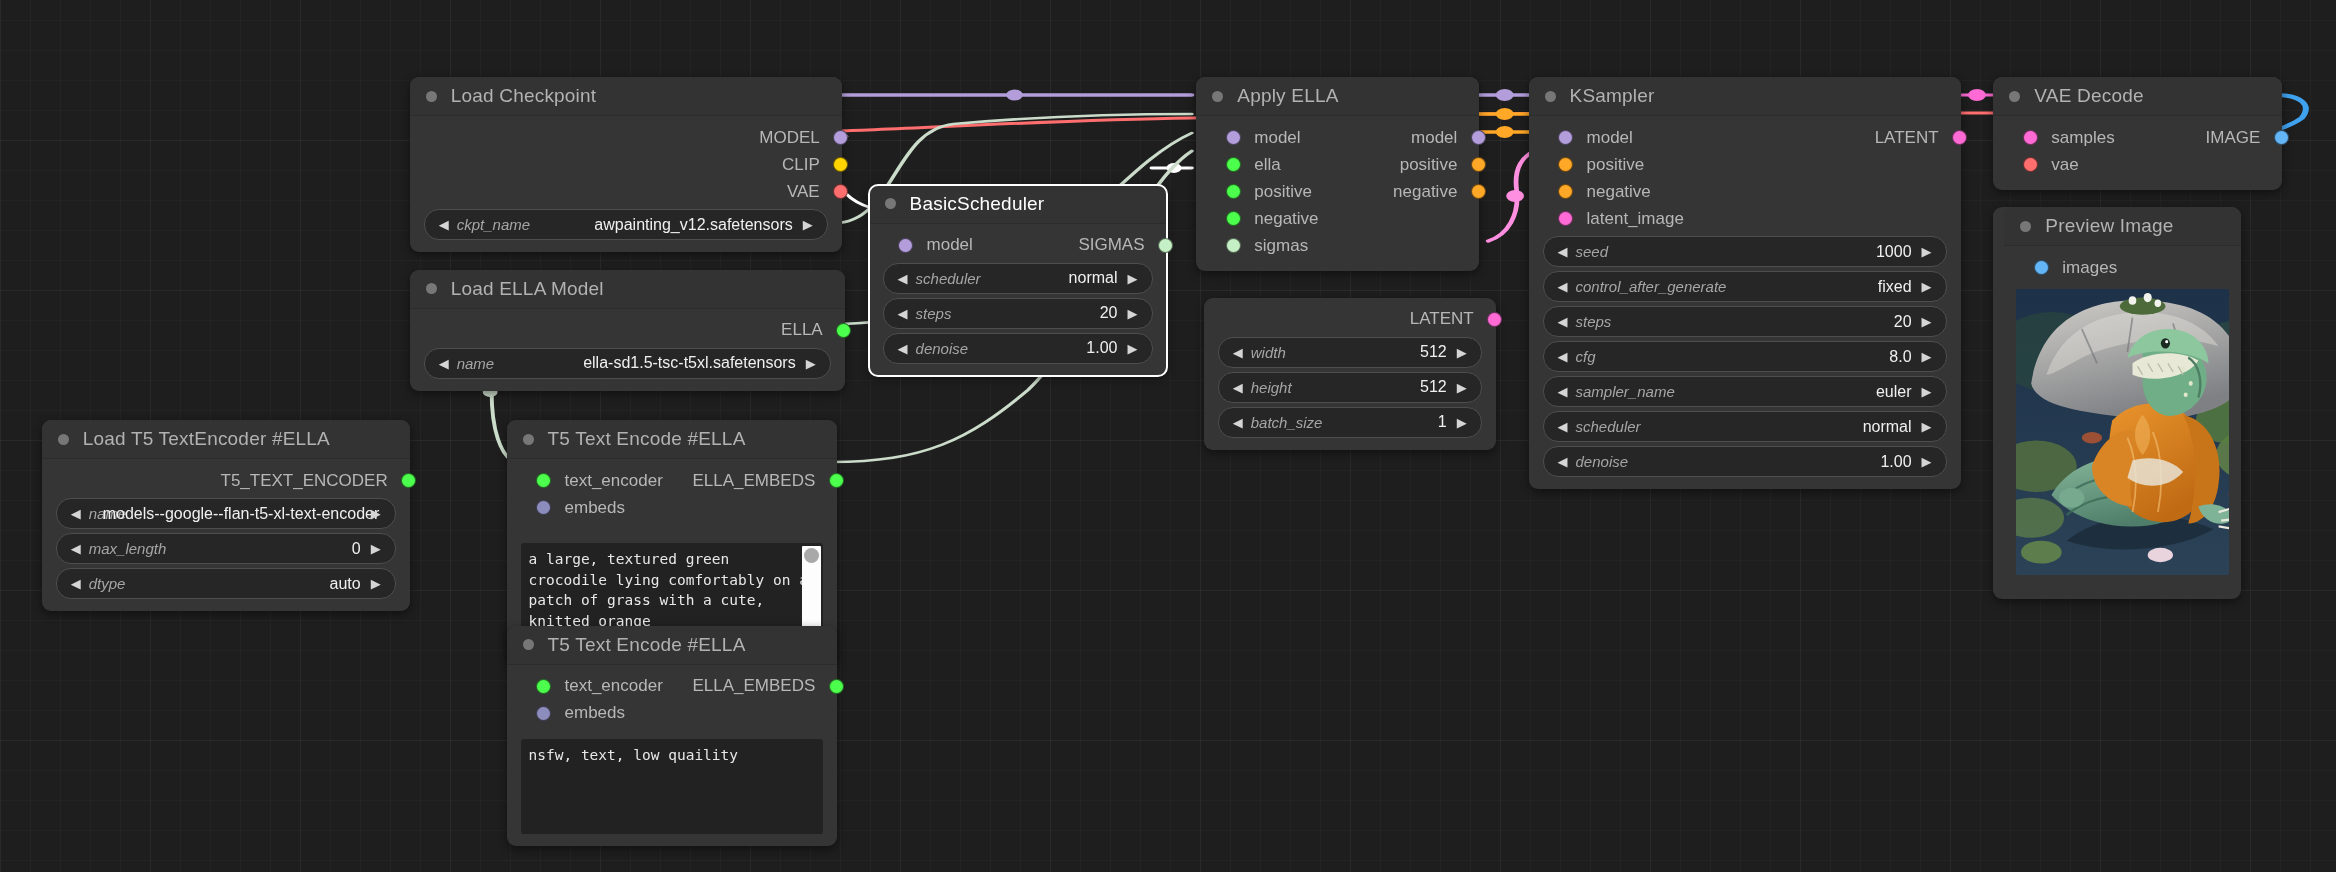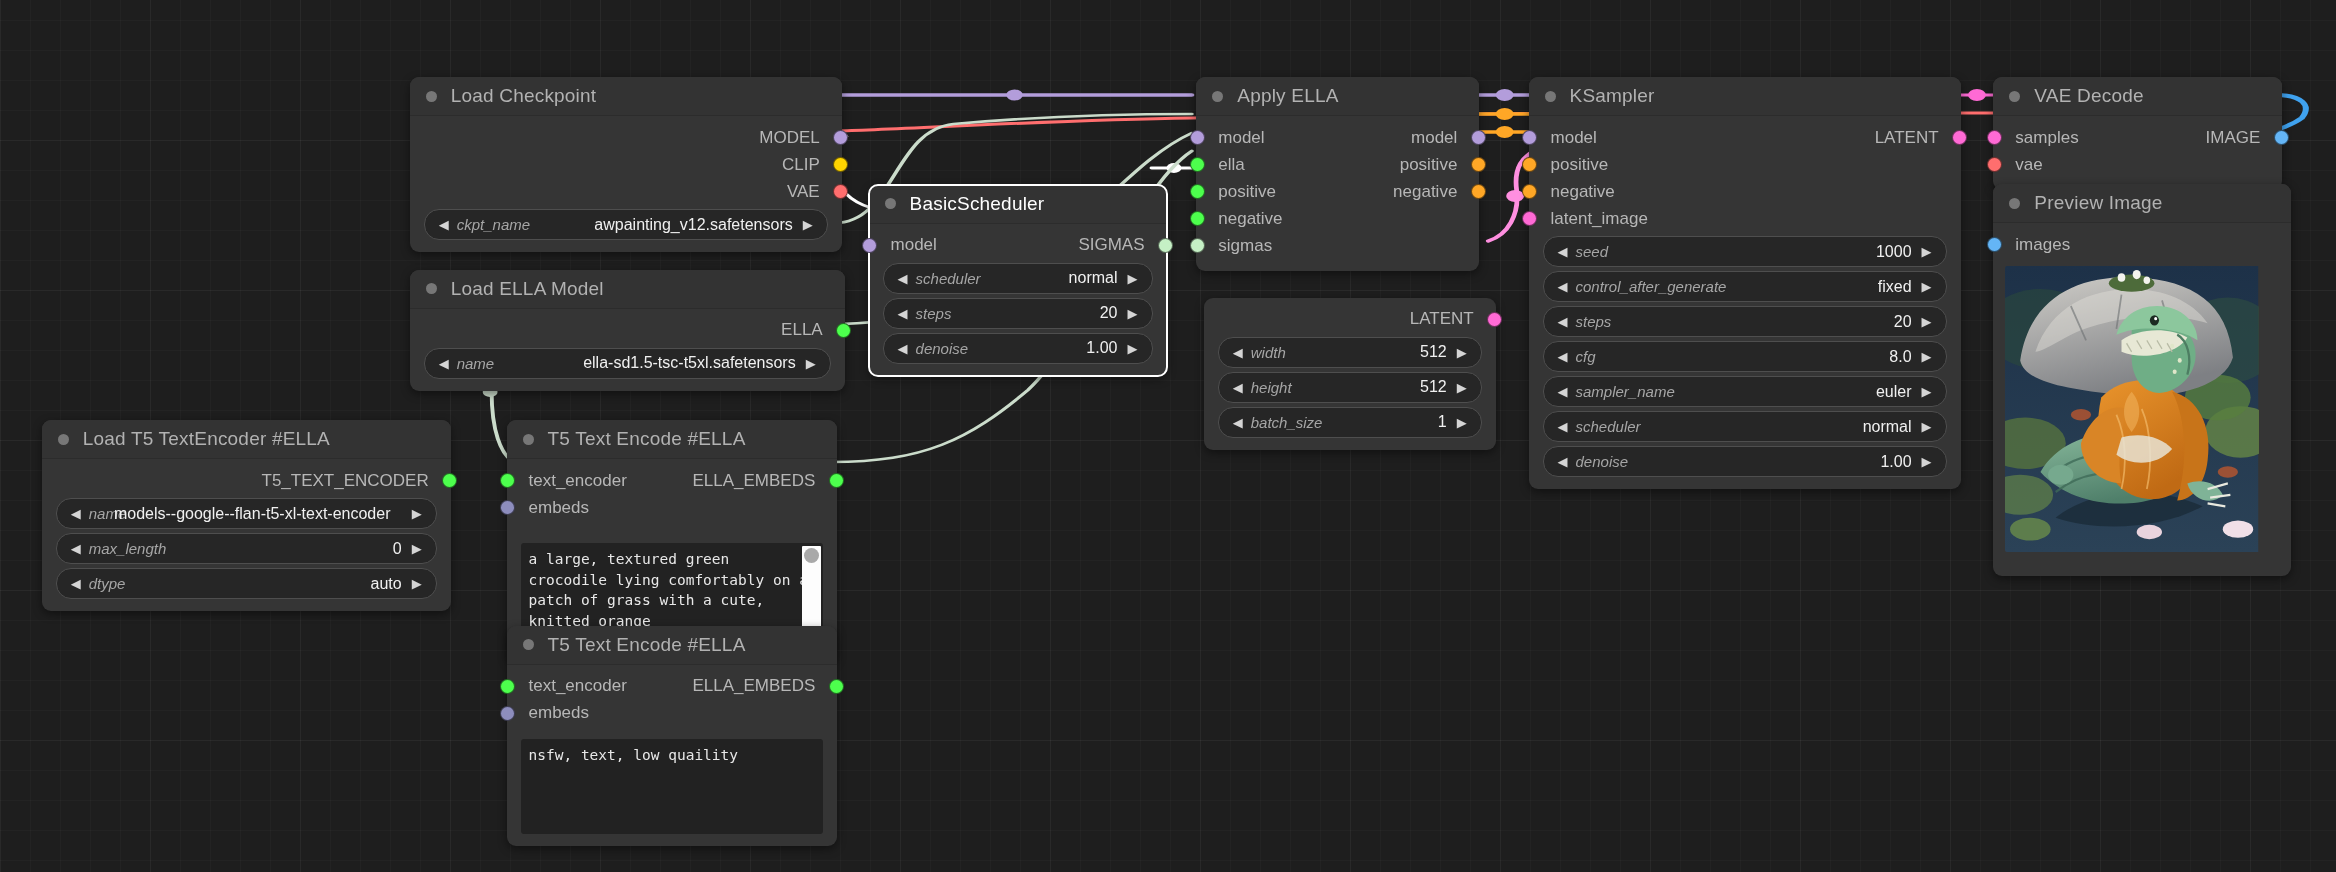--- a/index.html
+++ b/index.html
@@ -42,21 +42,21 @@
     width:11px;height:11px;border-radius:50%;
     background:#777777;flex:none;margin-right:14px;
   }
   .node .title{
     font-size:19px;color:#b2b2b2;letter-spacing:.2px;white-space:nowrap;
   }
   .node.selected .title{ color:#ffffff; }
   .node .body{ position:relative;padding:8px 0 12px 0; }
 
   
-  .slotrow{ position:relative;height:27px;display:flex;align-items:center; }
+  .slotrow{ position:relative;height:27px;display:flex;align-items:center;margin-left:36px; }
   .slot{ position:absolute;width:13px;height:13px;border-radius:50%;
          border:1px solid rgba(0,0,0,.55); }
   .slot.in{ left:-6.5px; }
   .slot.out{ right:-6.5px; }
   .slabel{ font-size:17px;color:#b7b7b7;white-space:nowrap; }
   .slabel.in{ margin-left:22px; }
   .slabel.out{ position:absolute;right:22px; }
 
   
   .widget{
@@ -189,21 +189,21 @@
             <div class="slabel out">ELLA</div>
           </div>
           <div class="widget">
             <div class="arrow l">◀</div>
             <div class="wname">name</div>
             <div class="wval">ella-sd1.5-tsc-t5xl.safetensors</div>
             <div class="arrow r">▶</div>
           </div>
         </div>
       </div>
-      <div class="node" style="left: 41.7143px; top: 420.122px; width: 409px;">
+      <div class="node" style="left: 41.7143px; top: 420.122px; width: 368px;">
         <div class="titlebar">
           <div class="tdot"></div>
           <div class="title">Load T5 TextEncoder #ELLA</div>
         </div>
         <div class="body">
           <div class="slotrow">
             <div class="slot out" style="background: rgb(77, 255, 77);"></div>
             <div class="slabel out">T5_TEXT_ENCODER</div>
           </div>
           <div class="widget">
@@ -435,21 +435,21 @@
             <div class="slabel in">samples</div>
             <div class="slot out" style="background: rgb(100, 181, 246);"></div>
             <div class="slabel out">IMAGE</div>
           </div>
           <div class="slotrow">
             <div class="slot in" style="background: rgb(255, 110, 110);"></div>
             <div class="slabel in">vae</div>
           </div>
         </div>
       </div>
-      <div class="node" style="left: 1993.35px; top: 184px; width: 298px;">
+      <div class="node" style="left: 1993.35px; top: 207px; width: 248px; padding-left: 11px;">
         <div class="titlebar">
           <div class="tdot"></div>
           <div class="title">Preview Image</div>
         </div>
         <div class="body">
           <div class="slotrow">
             <div class="slot in" style="background: rgb(100, 181, 246);"></div>
             <div class="slabel in">images</div>
           </div>
           <div class="preview" title="a large, textured green crocodile lying comfortably in a lily pond wearing a knitted orange sweater, beside a grey boulder"><svg width="253.265306122449" height="286.0408163265306" viewBox="0 0 100 100" preserveAspectRatio="none">

